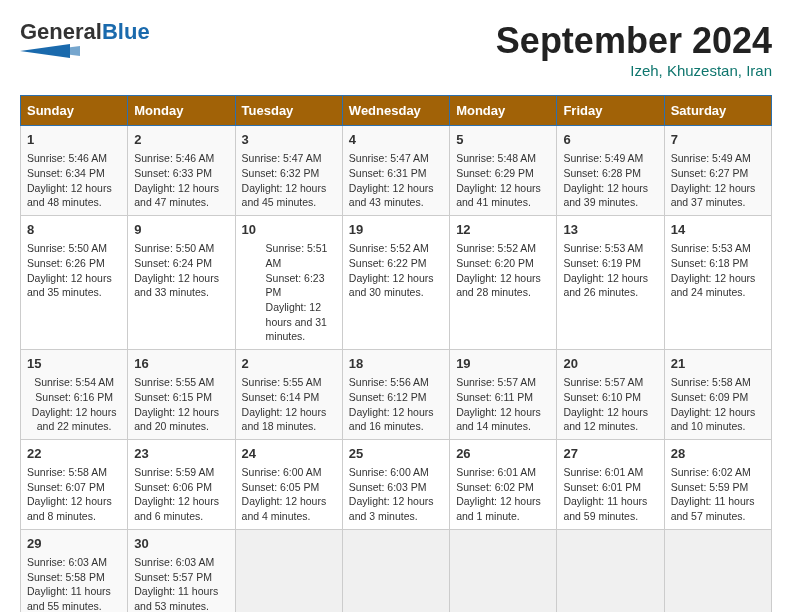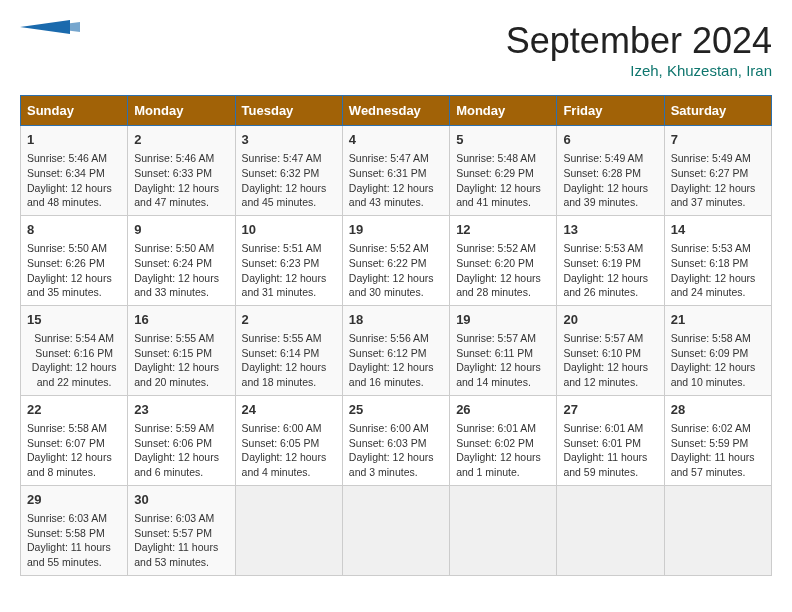--- a/index.html
+++ b/index.html
@@ -23,21 +23,21 @@
     .logo-text {
       font-size: 22px;
       font-weight: bold;
       line-height: 1.1;
     }
     .logo-general { color: #333; }
     .logo-blue { color: #1a6aad; }
     .title-block { text-align: right; }
     .month-title {
       font-size: 36px;
-      font-weight: normal;
+      font-weight: bold;
       color: #222;
       text-align: center;
     }
     .location {
       font-size: 15px;
       color: #0f766e;
     }
     table {
       width: 100%;
       border-collapse: collapse;
@@ -81,20 +81,23 @@
     td.empty {
       background: #f0f0f0 !important;
     }
   </style>
 </head>
 <body>
 
 <div class="header">
   <div class="logo">
     <div>
+      <div class="logo-text">
+        <span class="logo-general">General</span><span class="logo-blue">Blue</span>
+      </div>
       
       <svg width="60" height="14" viewBox="0 0 60 14">
         <polygon points="0,7 50,0 50,14" fill="#1a6aad"></polygon>
         <polygon points="20,7 60,2 60,12" fill="#1a6aad" opacity="0.6"></polygon>
       </svg>
     </div>
   </div>
   <div class="title-block">
     <div class="month-title">September 2024</div>
     <div class="location">Izeh, Khuzestan, Iran</div>
@@ -166,21 +169,21 @@
 Daylight: 12 hours and 35 minutes.</div>
         </td>
         <td>
           <span class="day-num">9</span>
           <div class="day-info" style="white-space: pre-line;">Sunrise: 5:50 AM
 Sunset: 6:24 PM
 Daylight: 12 hours and 33 minutes.</div>
         </td>
         <td>
           <span class="day-num">10</span>
-          <div class="day-info" style="white-space: pre-line;">Sunrise: 5:51 AM
+          <div class="day-info" style="white-space: pre-line; margin-left: 24px;">Sunrise: 5:51 AM
 Sunset: 6:23 PM
 Daylight: 12 hours and 31 minutes.</div>
         </td>
         <td>
           <span class="day-num">19</span>
           <div class="day-info" style="white-space: pre-line;">Sunrise: 5:52 AM
 Sunset: 6:22 PM
 Daylight: 12 hours and 30 minutes.</div>
         </td>
         <td>

